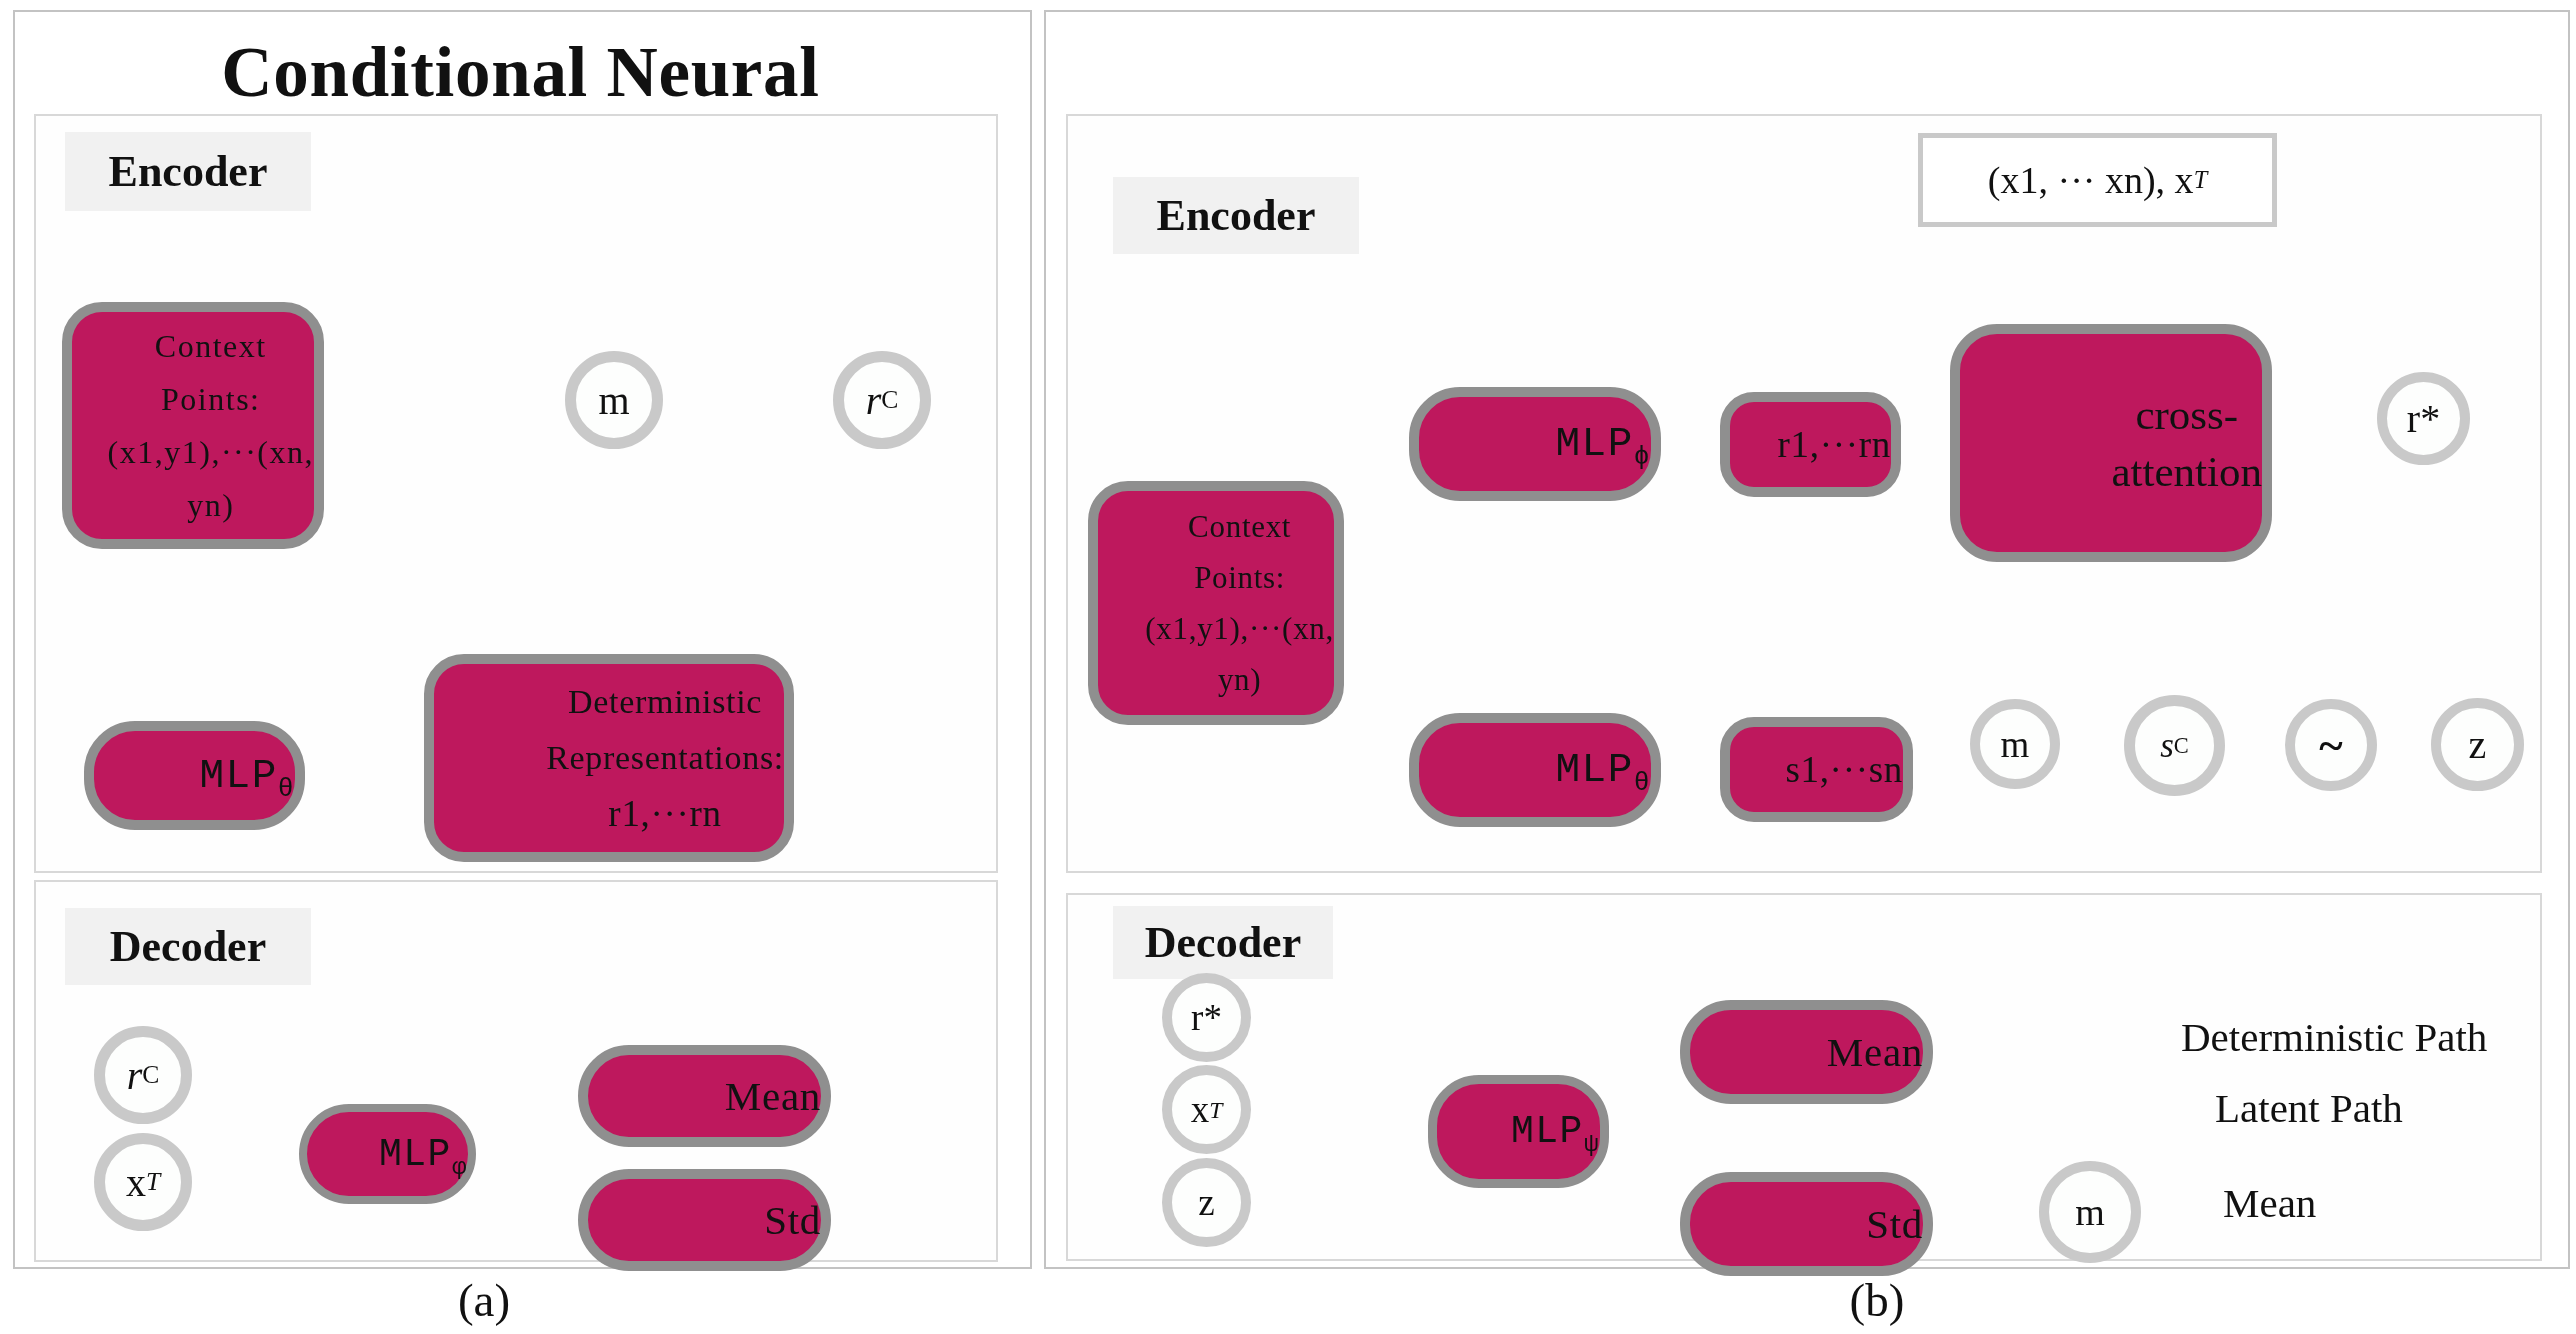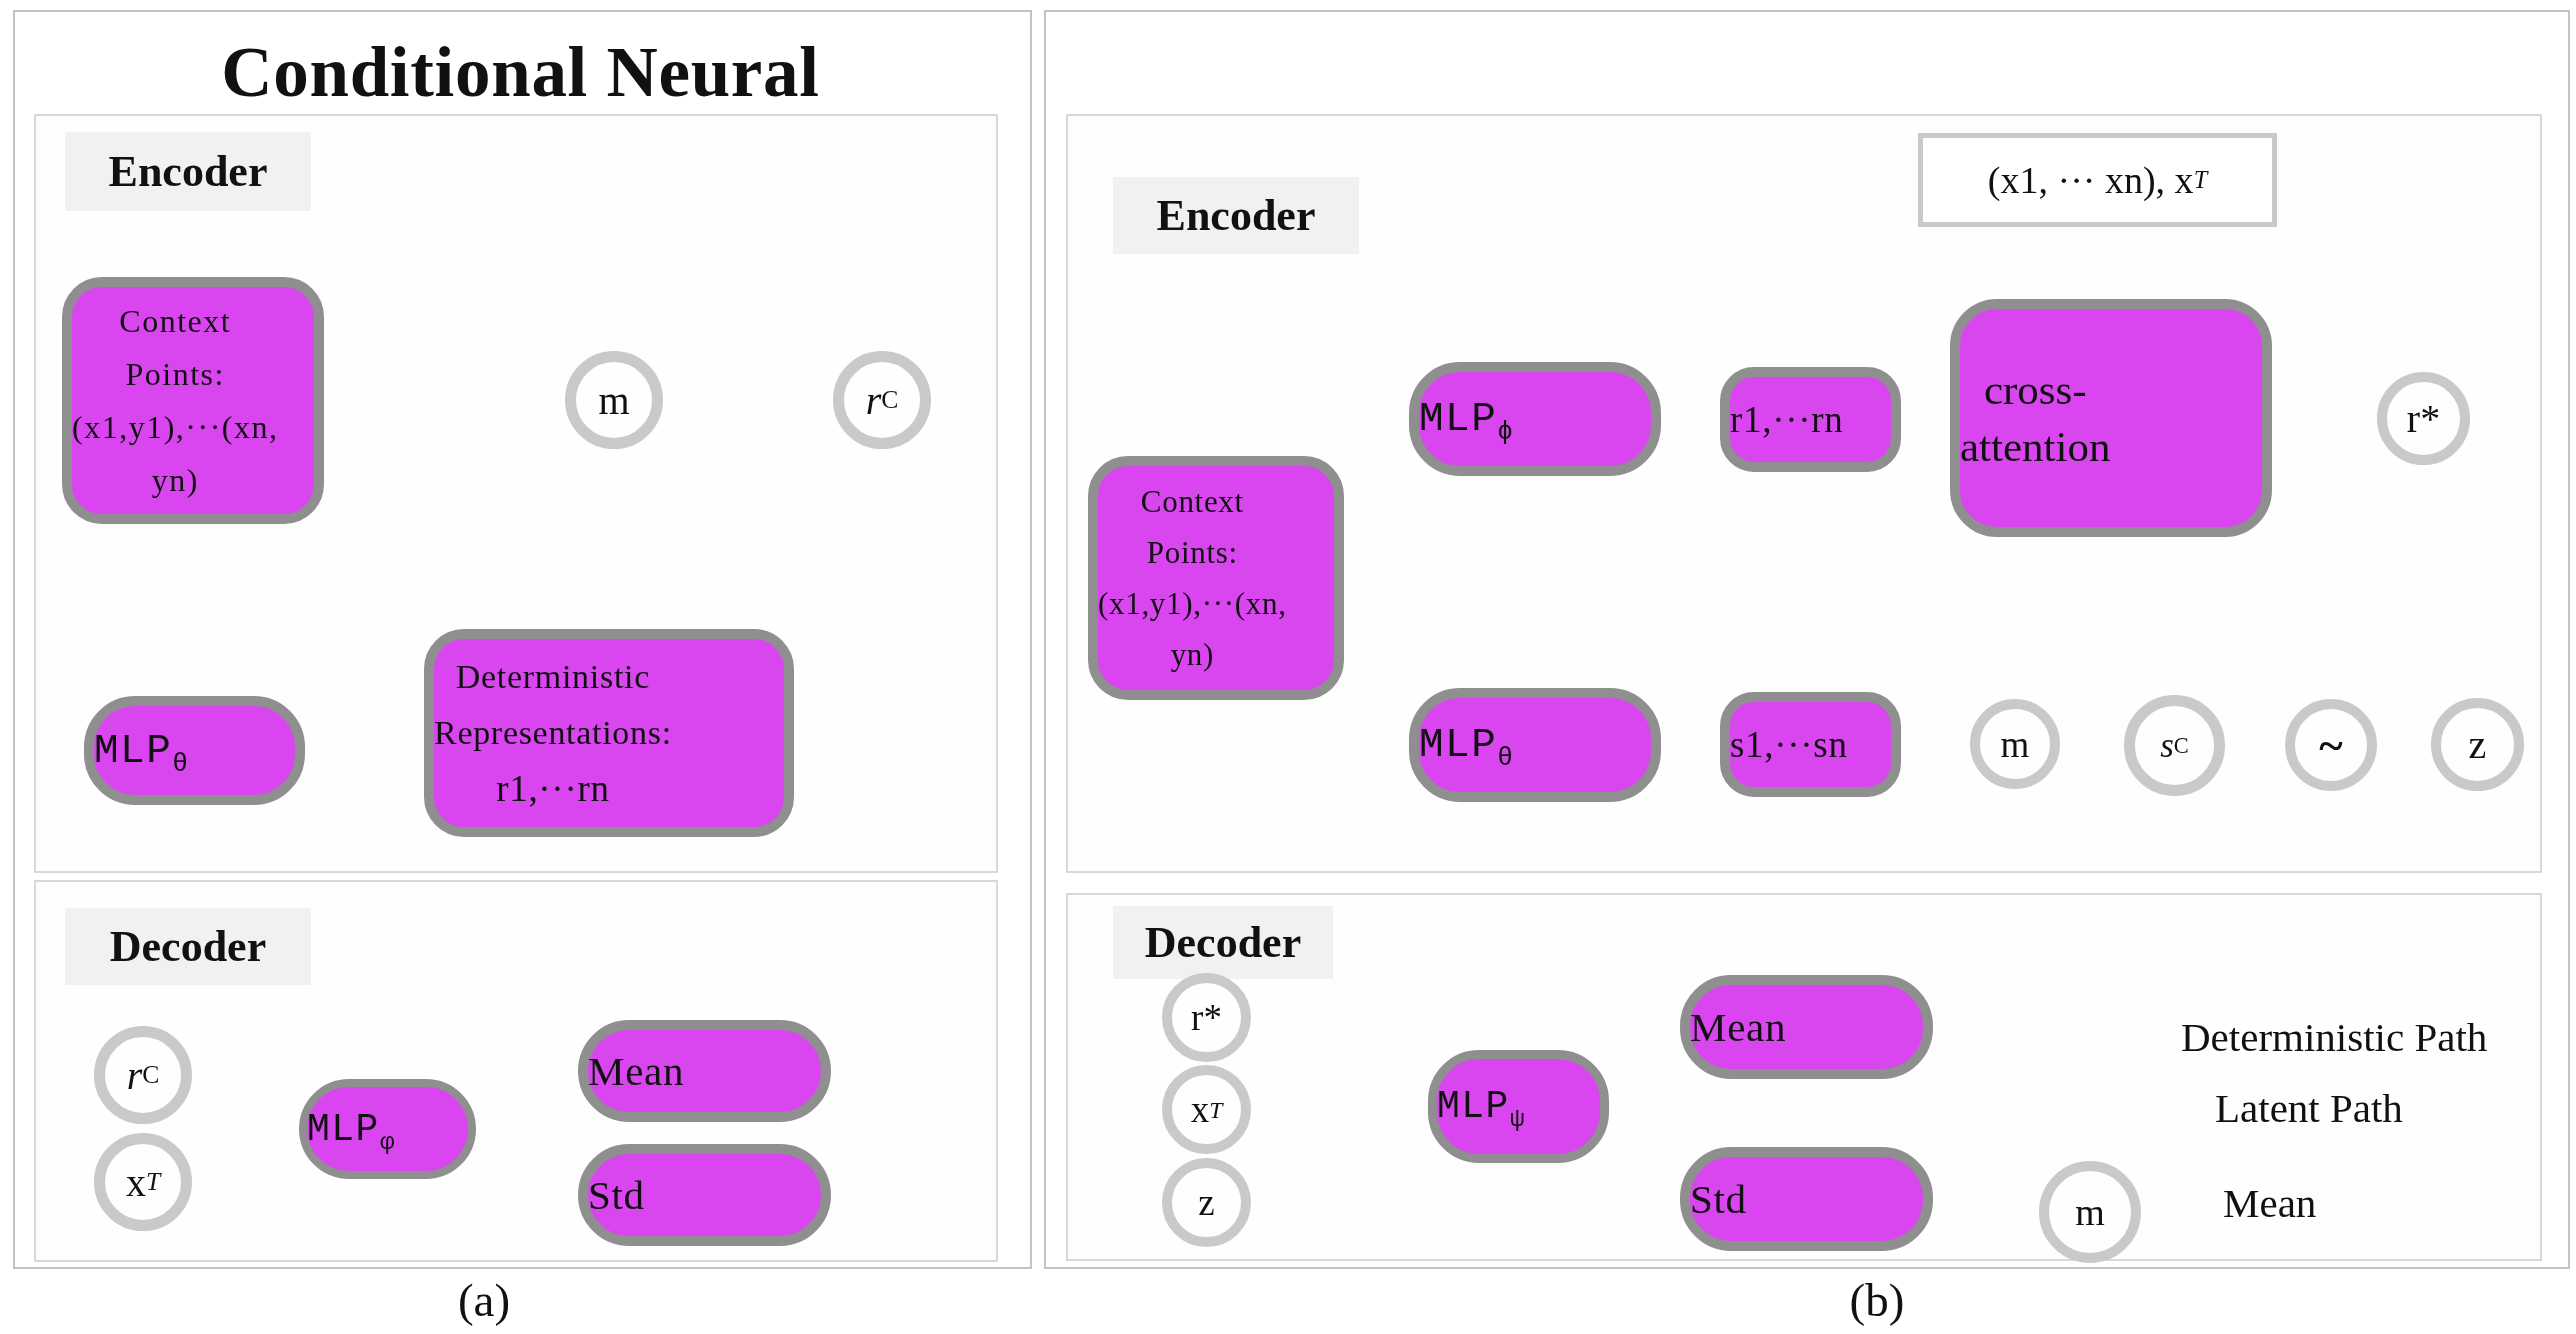--- a/index.html
+++ b/index.html
@@ -7,22 +7,22 @@
     position:relative; width:2576px; height:1335px; background:#ffffff;
     font-family:"Liberation Serif", serif; color:#111; overflow:hidden;
   }
   .panel{position:absolute; border:2.9px solid #c3c3c3; background:#fff;}
   .subbox{position:absolute; border:2.9px solid #d8d8d8; background:#fefefe;}
   .ptitle{position:absolute; left:0; width:100%; text-align:center;
     font-weight:bold; font-size:71px; letter-spacing:0.7px;}
   .seclabel{position:absolute; background:#f1f1f1; display:flex;
     align-items:center; justify-content:center; font-weight:bold; font-size:44px;}
   .rnode{position:absolute; border:10.3px solid #8f8f8f; border-radius:40px;
-    background:#d946ef; display:flex; flex-direction:column; align-items:flex-start;
-    justify-content:center; text-align:center;}
+    background:#be185d; display:flex; flex-direction:column; align-items:flex-end;
+    justify-content:center; text-align:center;margin-top:25px;}
   .stadium{border-radius:51px;}
   .circle{position:absolute; border:11px solid #c9c9c9; border-radius:50%;
     background:#fdfefd; display:flex; align-items:center; justify-content:center;
     font-size:40px;}
   .circle.thin{border-width:10.3px;}
   .rect{position:absolute; border:5.9px solid #c9c9c9; background:#ffffff;
     display:flex; align-items:center; justify-content:center; font-weight:normal;
     font-size:38px;}
   .ctxtext{font-size:32px; line-height:53px; letter-spacing:1.5px;}
   .dettext{font-size:34px; line-height:56px; letter-spacing:0.7px;}
@@ -180,21 +180,21 @@
         <div>Context</div>
         <div>Points:</div>
         <div>(x1,y1),···(xn,</div>
         <div>yn)</div>
       </div>
     </div>
 
     <div class="rnode stadium" style="left:1409px; top:688px; width:232px; height:94px;">
       <div class="mlptext"><span>MLP</span><sub class="ns">θ</sub></div>
     </div>
-    <div class="rnode" style="left:1720px; top:692px; width:161px; height:85px; border-radius:34px;">
+    <div class="rnode" style="left:1720px; top:692px; width:161px; height:85px; border-radius:34px;padding-left:12px;">
       <div class="smallbox-text">s1,···sn</div>
     </div>
 
     <div class="circle thin" style="left:1970px; top:699px; width:70px; height:70px; font-size:37px;">
       <span>m</span>
     </div>
     <div class="circle" style="left:2124px; top:695px; width:79px; height:79px; border-width:11.7px; font-size:35px;">
       <span class="ital">s</span>
         <sub class="ns">C</sub>
     </div>

